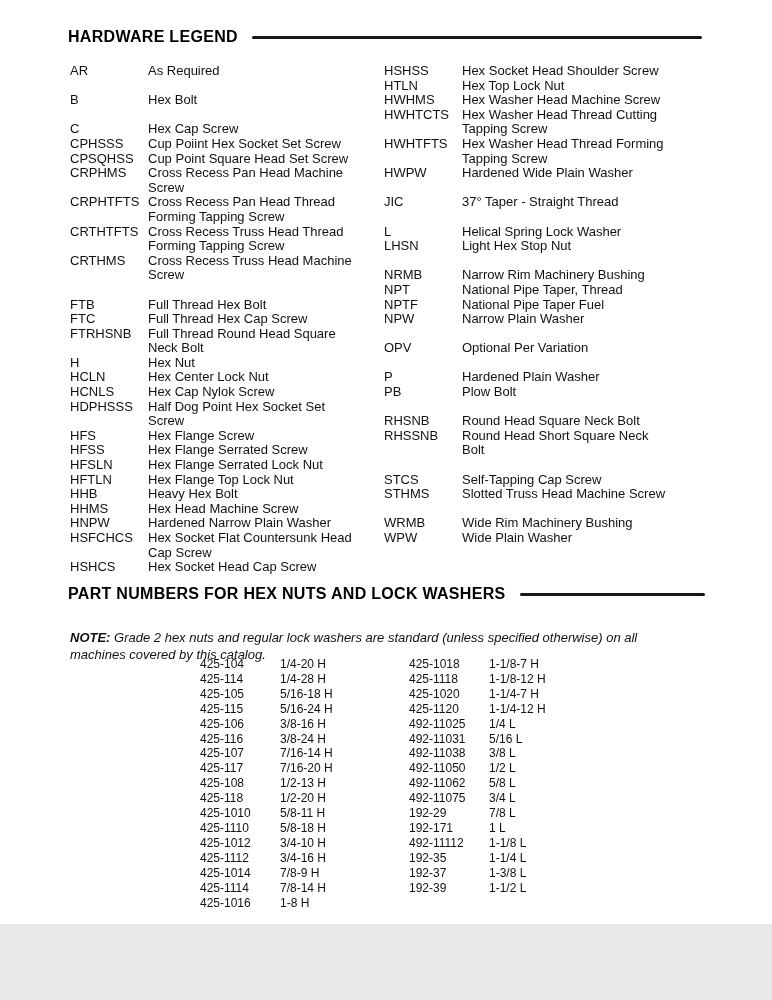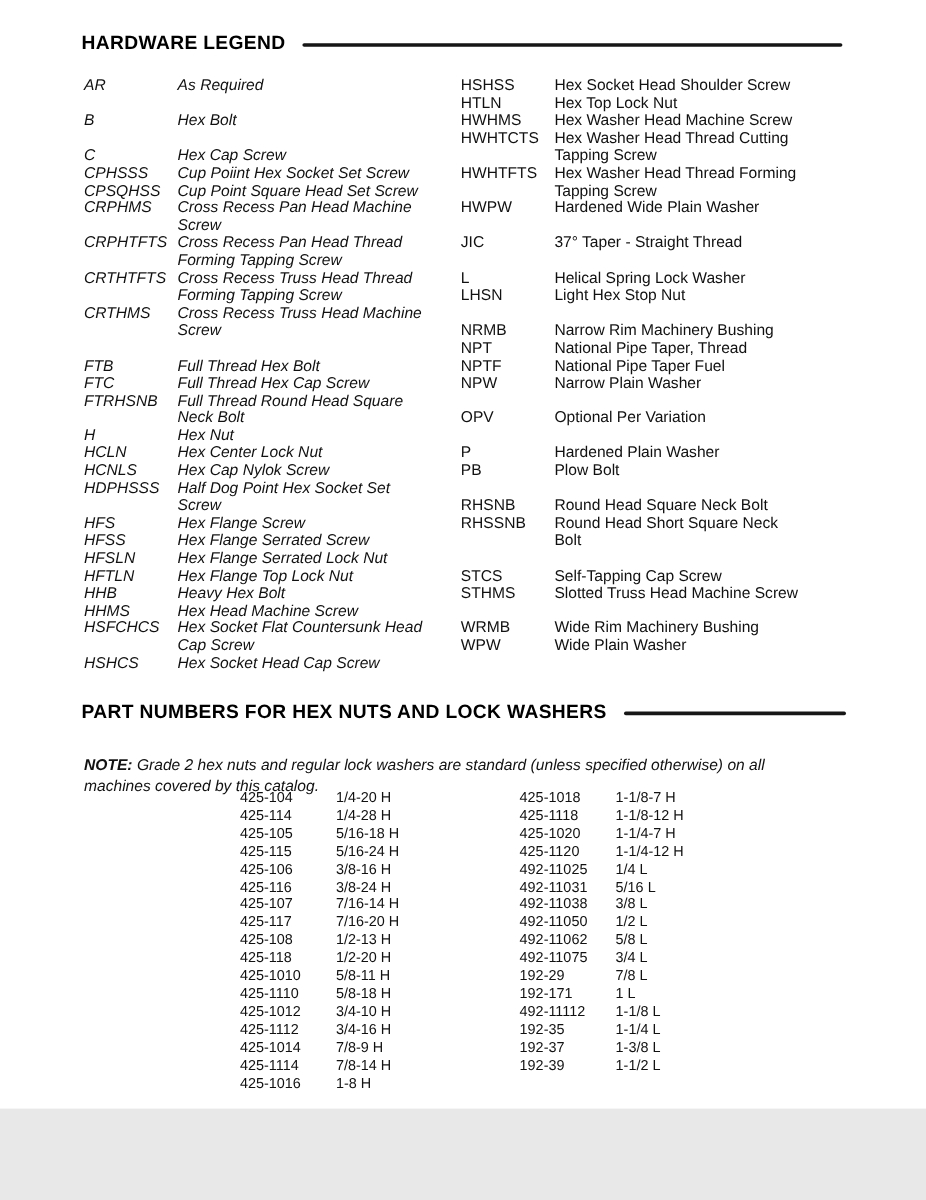--- a/index.html
+++ b/index.html
@@ -31,21 +31,21 @@
     margin-left:14px;
     border-radius:2px;
   }
   
   .legend-col{
     position:absolute;
     top:64px;
     font-size:13px;
     line-height:14.6px;
   }
-  #legend-left{left:70px;width:283px;font-style:italic;}
+  #legend-left{left:70px;width:283px;}
   #legend-right{left:384px;width:285px;}
   .legend-group{margin-bottom:14.6px;}
   .legend-group:last-child{margin-bottom:0;}
   .entry{display:flex;}
   .entry .abbr{flex:none;width:78px;}
   #legend-left .entry .desc{width:205px;}
   #legend-right .entry .desc{width:207px;}
   
   .note{
     position:absolute;
@@ -56,21 +56,21 @@
   }
   .note .note-label{font-weight:bold;}
   
   .parts-col{
     position:absolute;
     top:657px;
     font-size:12px;
     line-height:14.9px;
   }
   #parts-left{left:200px;width:210px;}
-  #parts-right{left:433px;width:220px;}
+  #parts-right{left:409px;width:220px;}
   .parts-row{display:flex;}
   .parts-row .part{flex:none;width:80px;}
   
   .footer-rule{
     position:absolute;
     left:60px;top:945px;width:642px;height:3px;
     background:#161616;border-radius:2px;
   }
   .footer-date{
     position:absolute;
@@ -183,20 +183,24 @@
         </div>
         <div class="entry">
           <div class="abbr">HHB</div>
           <div class="desc">Heavy Hex Bolt</div>
         </div>
         <div class="entry">
           <div class="abbr">HHMS</div>
           <div class="desc">Hex Head Machine Screw</div>
         </div>
         <div class="entry">
+          <div class="abbr">HNPW</div>
+          <div class="desc">Hardened Narrow Plain Washer</div>
+        </div>
+        <div class="entry">
           <div class="abbr">HSFCHCS</div>
           <div class="desc">Hex Socket Flat Countersunk Head Cap Screw</div>
         </div>
         <div class="entry">
           <div class="abbr">HSHCS</div>
           <div class="desc">Hex Socket Head Cap Screw</div>
         </div>
       </div>
     </div>
   <div id="legend-right" class="legend-col">

